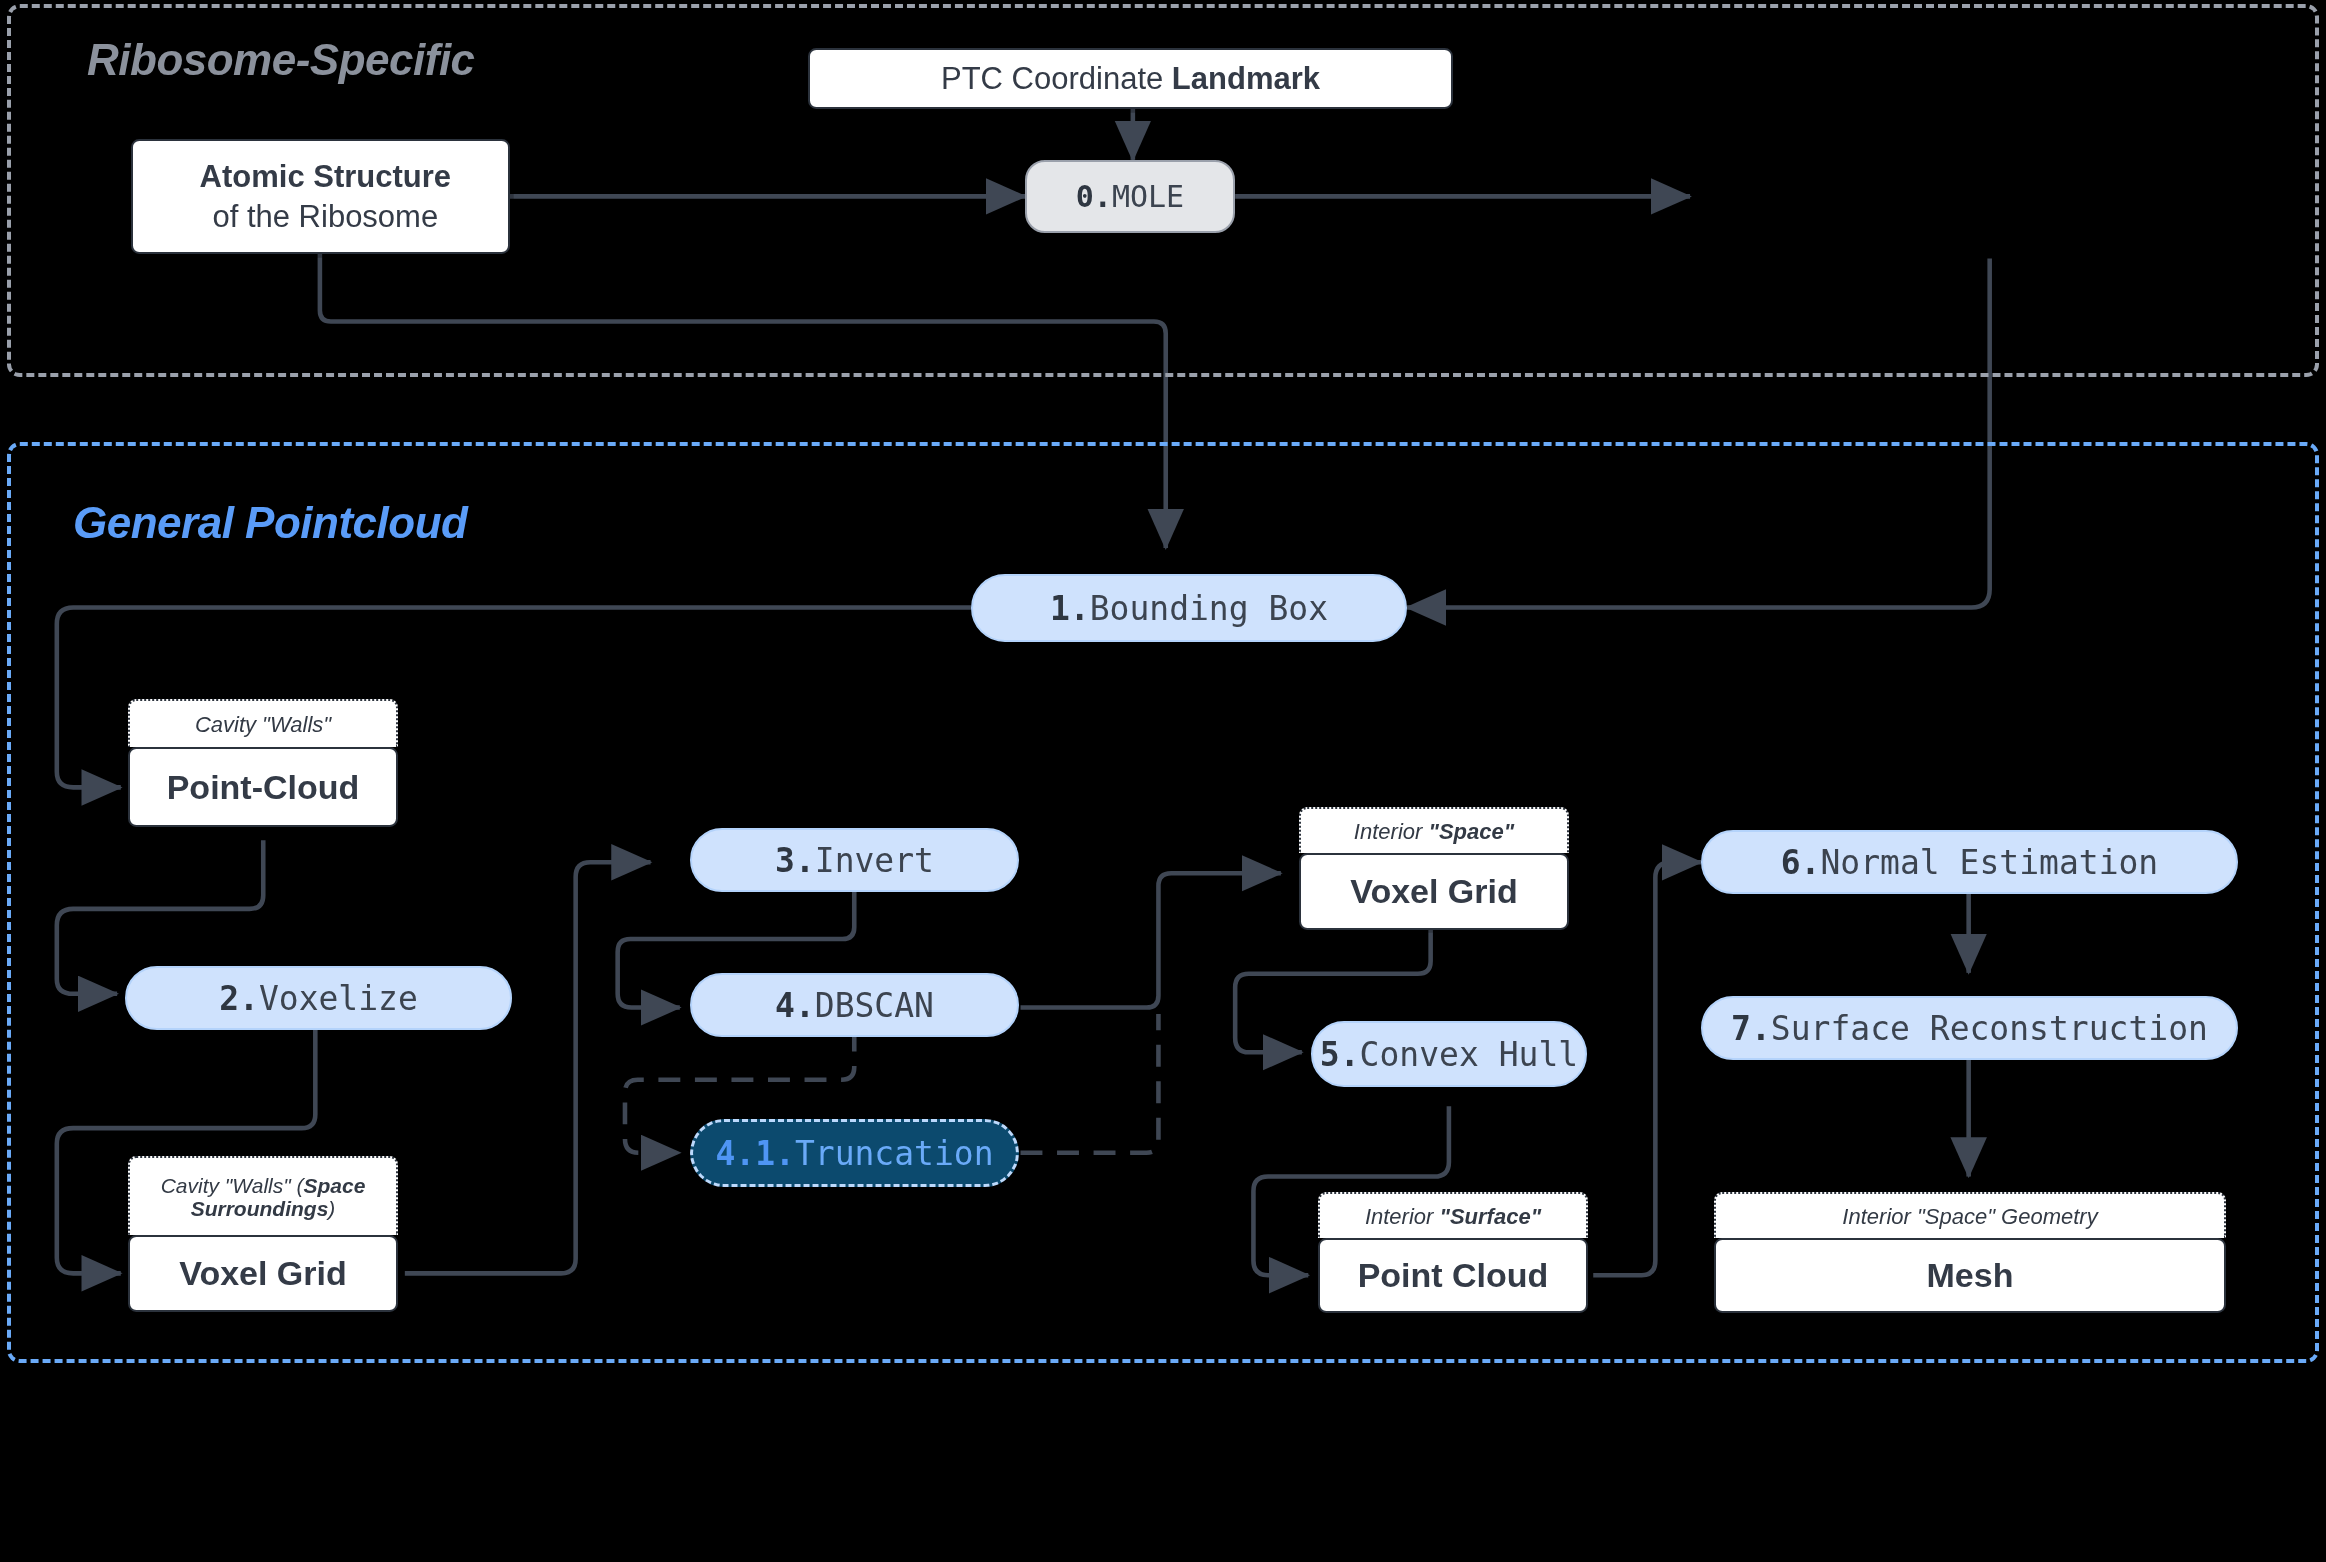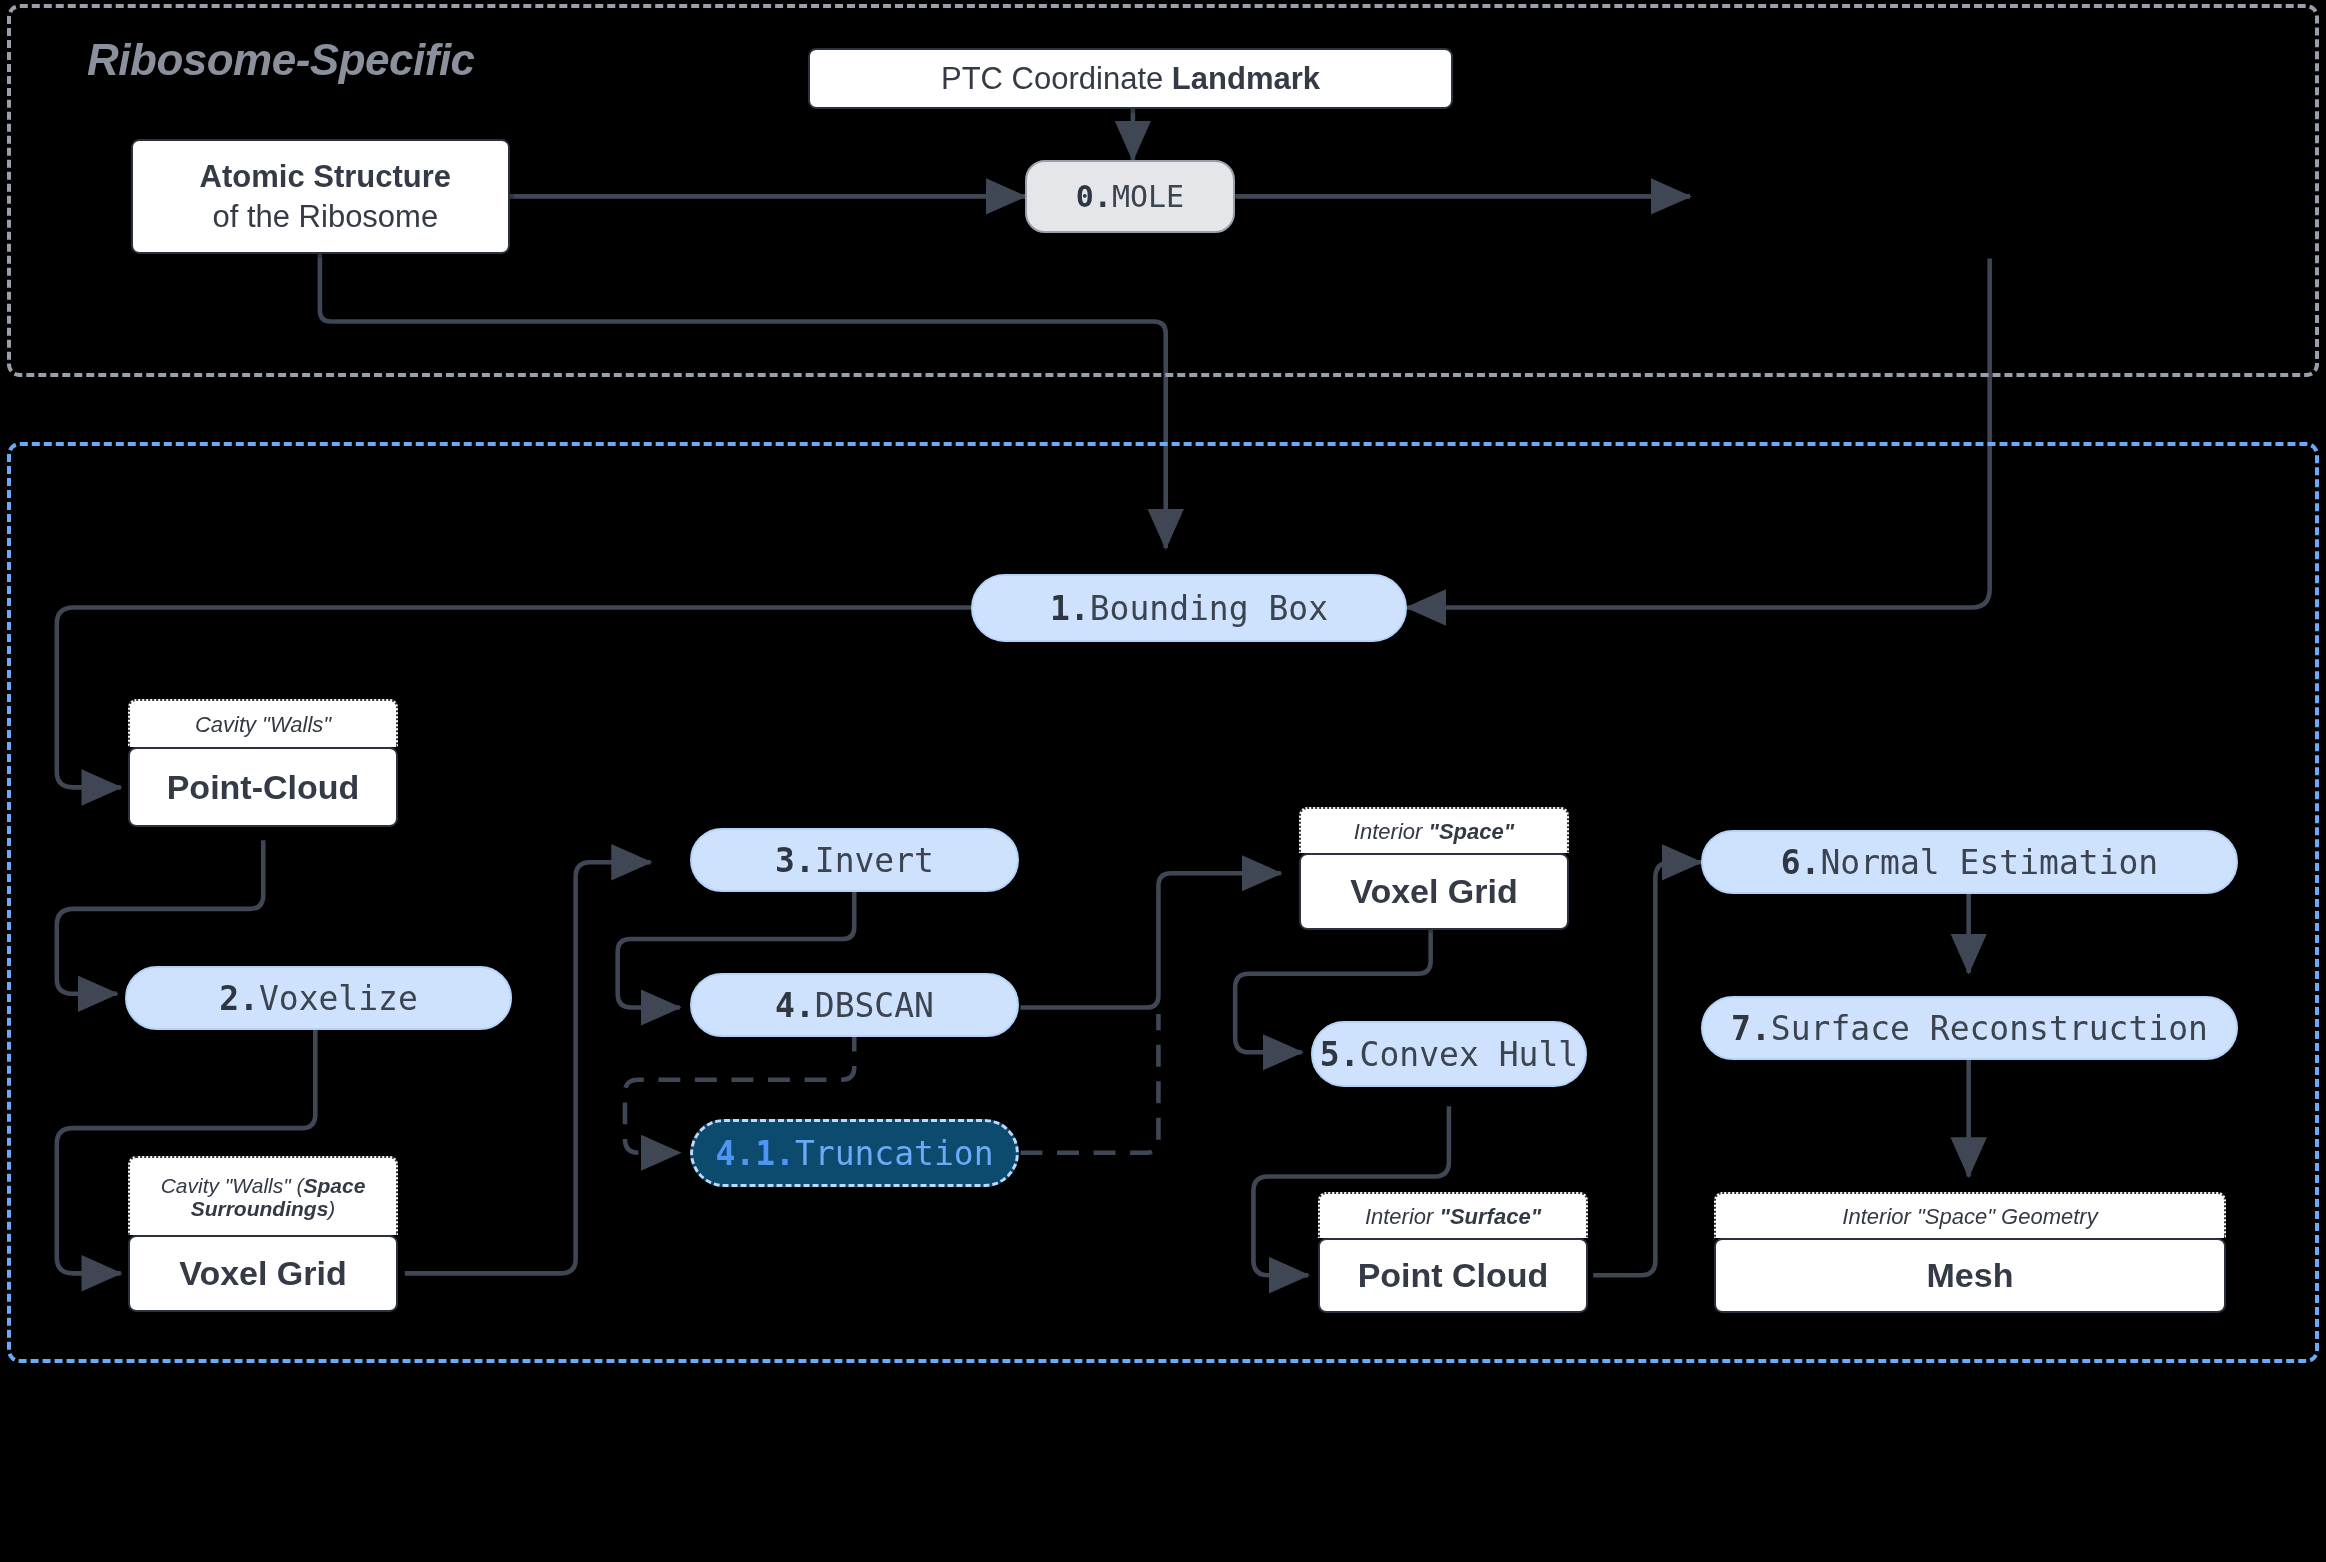--- a/index.html
+++ b/index.html
@@ -137,20 +137,21 @@
     <div>of the Ribosome</div>
   </div>
 
   <div class="op grey" style="left:1025px;top:160px;width:210px;height:73px;">
     <span class="num">0.</span>
       <span>MOLE</span>
   </div>
 
 
   <div class="container gen" style="left:7.3px;top:442px;width:2312px;height:921px;"></div>
+  <div class="container-title title-gen">General Pointcloud</div>
 
   <div class="op" style="left:971px;top:574px;width:436px;height:68px;">
     <span class="num">1.</span>
       <span>Bounding Box</span>
   </div>
 
   <div class="dtype" style="left:128px;top:747px;width:270px;height:80px;">
     <div class="tab" style="height:48px;">
       <span><span>Cavity "Walls"</span></span>
     </div>

